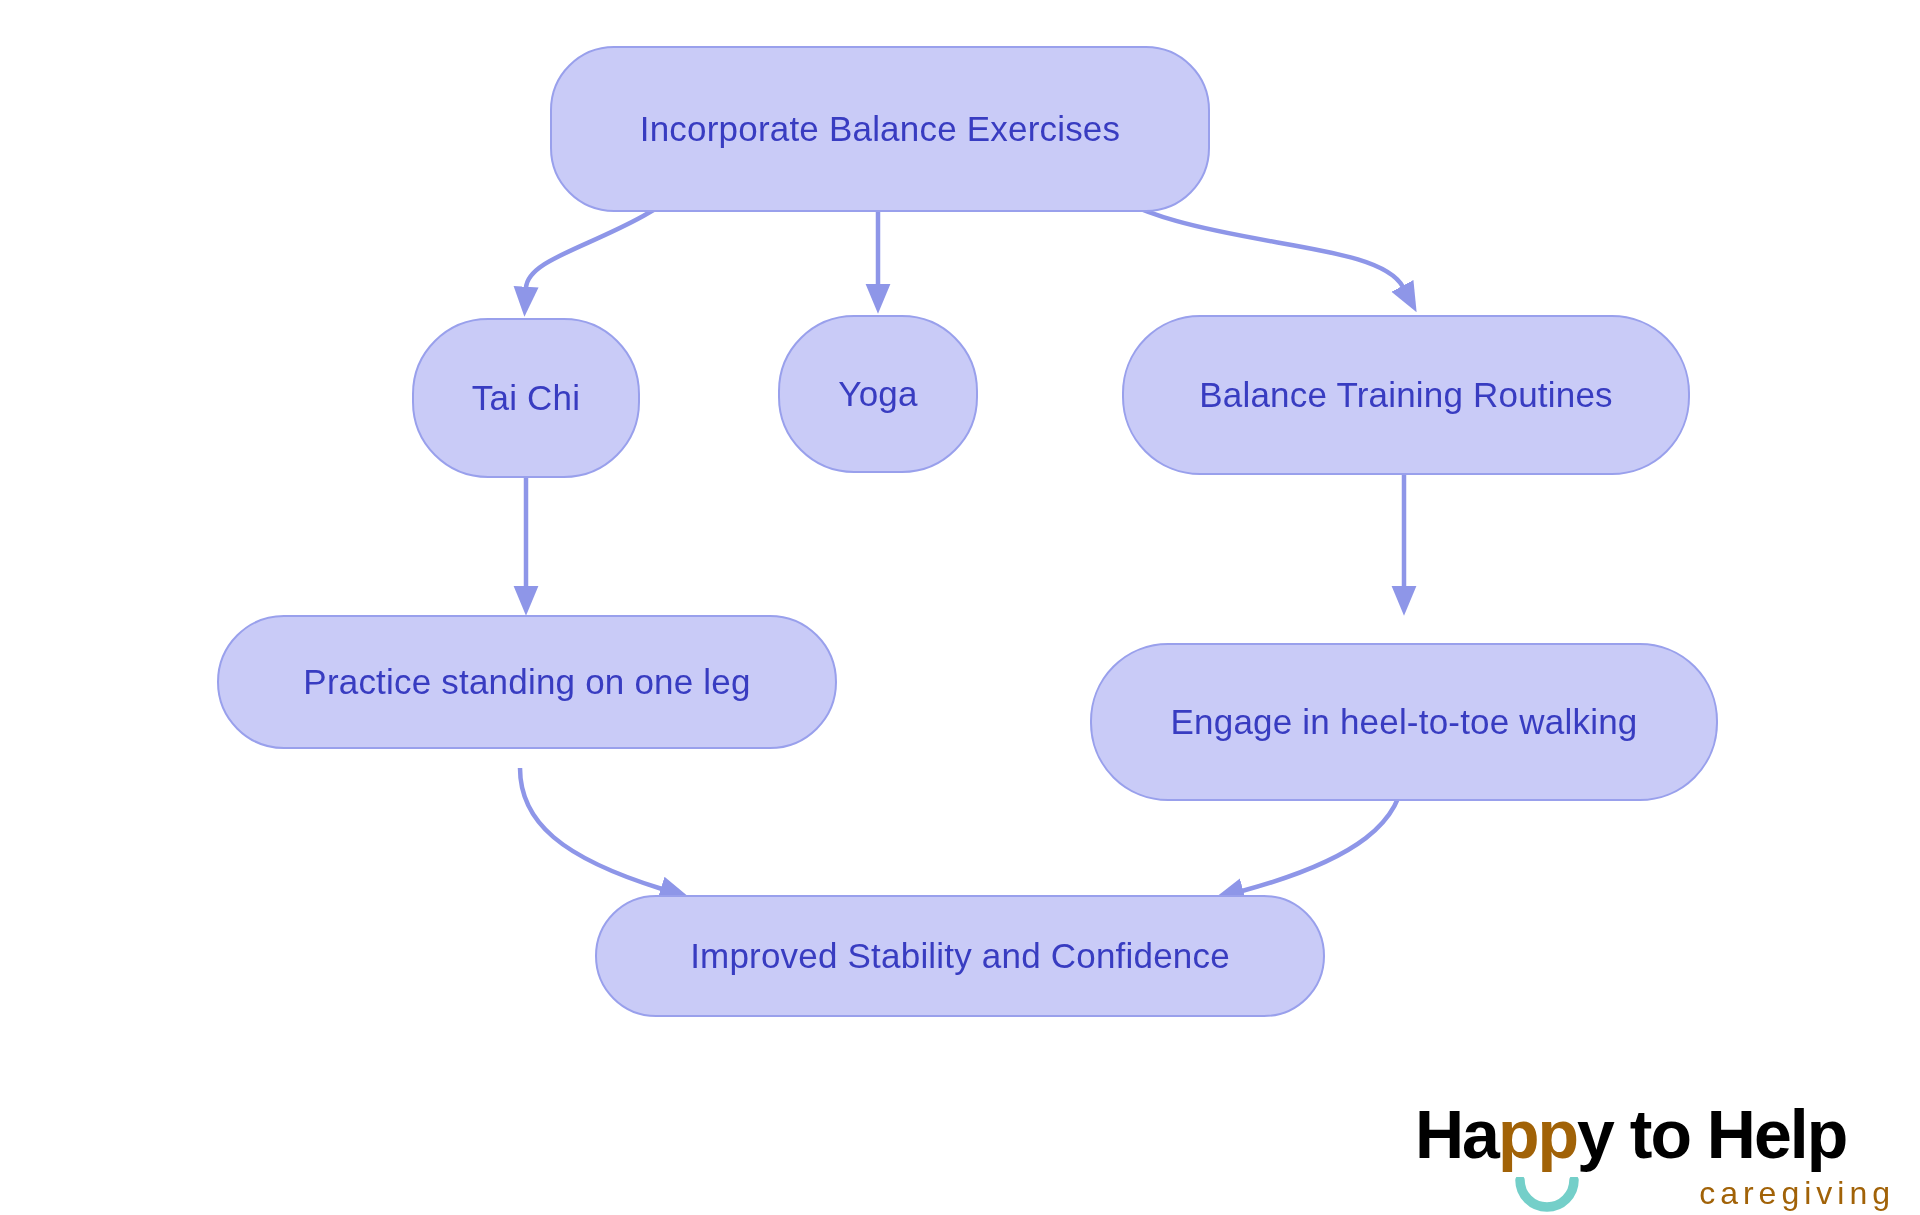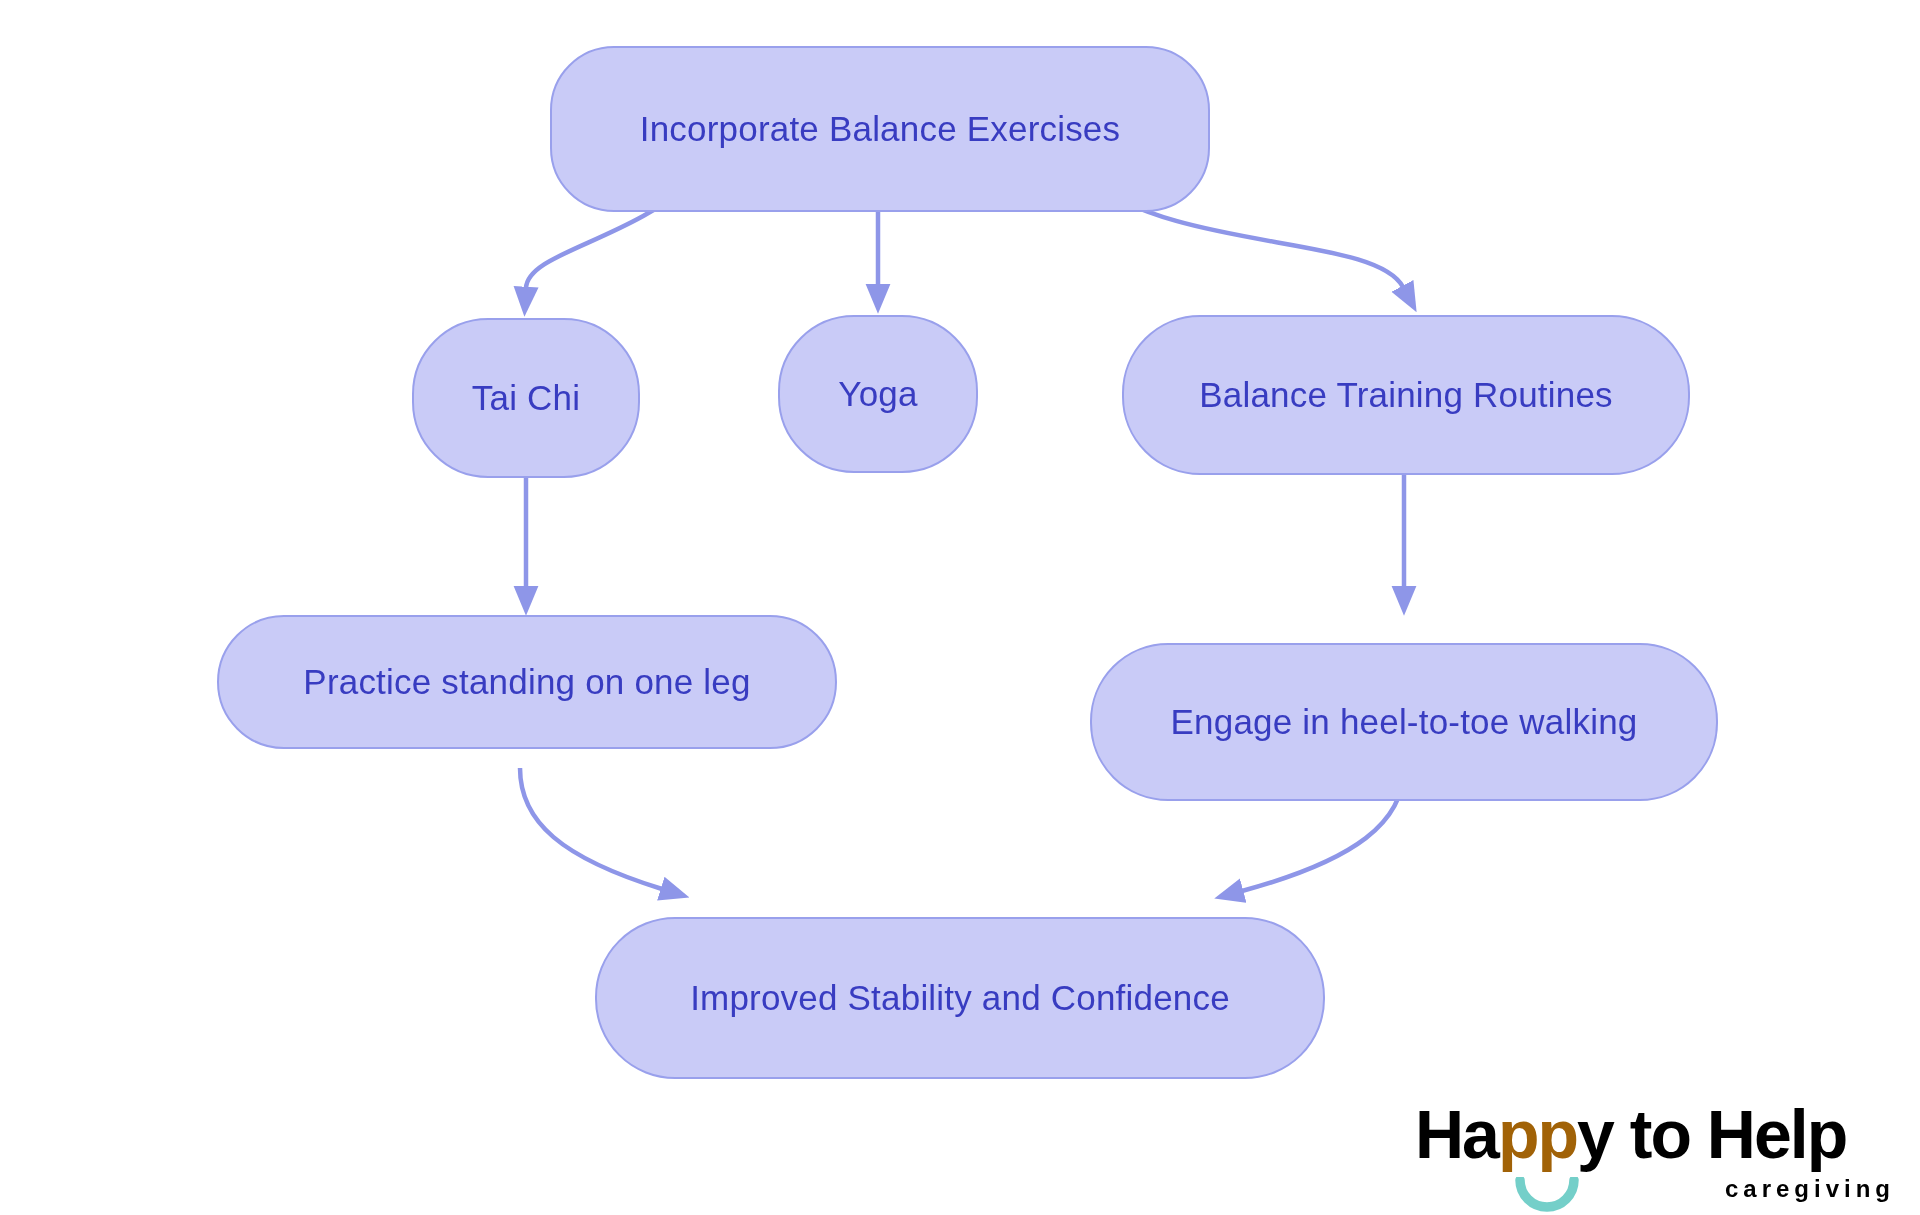--- a/index.html
+++ b/index.html
@@ -18,34 +18,34 @@
     display:flex;align-items:center;justify-content:center;
     font-size:35px;letter-spacing:0.2px;
     box-sizing:border-box;text-align:center;
   }
   .n-root     {left:550px;top:18px;width:660px;height:166px;border-radius:64px;margin-top:28px;}
   .n-taichi   {left:412px;top:318px;width:228px;height:160px;border-radius:76px;align-items:center;}
   .n-yoga     {left:778px;top:315px;width:200px;height:158px;border-radius:76px;}
   .n-balance  {left:1122px;top:315px;width:568px;height:160px;border-radius:78px;}
   .n-practice {left:217px;top:615px;width:620px;height:134px;border-radius:78px;}
   .n-heel     {left:1090px;top:615px;width:628px;height:158px;border-radius:78px;margin-top:28px;}
-  .n-improved {left:595px;top:895px;width:730px;height:162px;border-radius:80px;margin-top:22px;}
+  .n-improved {left:595px;top:895px;width:730px;height:122px;border-radius:80px;}
 
   .logo{position:absolute;left:1415px;top:1100px;width:482px;height:115px;z-index:3;}
   .logo-line{
     font-size:68px;font-weight:800;letter-spacing:-2px;line-height:1;
     white-space:nowrap;
   }
   .coral{color:#000000;}
   .teal{color:#a16207;}
   .logo-smile{position:absolute;left:100px;top:77px;}
   .logo-tagline{
     position:absolute;right:2px;top:75px;
-    font-size:24px;font-weight:700;letter-spacing:5px;
-    color:#000000;white-space:nowrap;
+    font-size:32px;font-weight:400;letter-spacing:5px;
+    color:#a16207;white-space:nowrap;
   }
 </style>
 </head>
 <body>
 
 <div class="canvas">
 
   <svg class="edges" width="1920" height="1215" viewBox="0 0 1920 1215">
     <defs>
       <marker id="arrowhead" viewBox="0 0 12 10" markerWidth="30" markerHeight="26" markerUnits="userSpaceOnUse" refX="0.5" refY="5" orient="auto">

